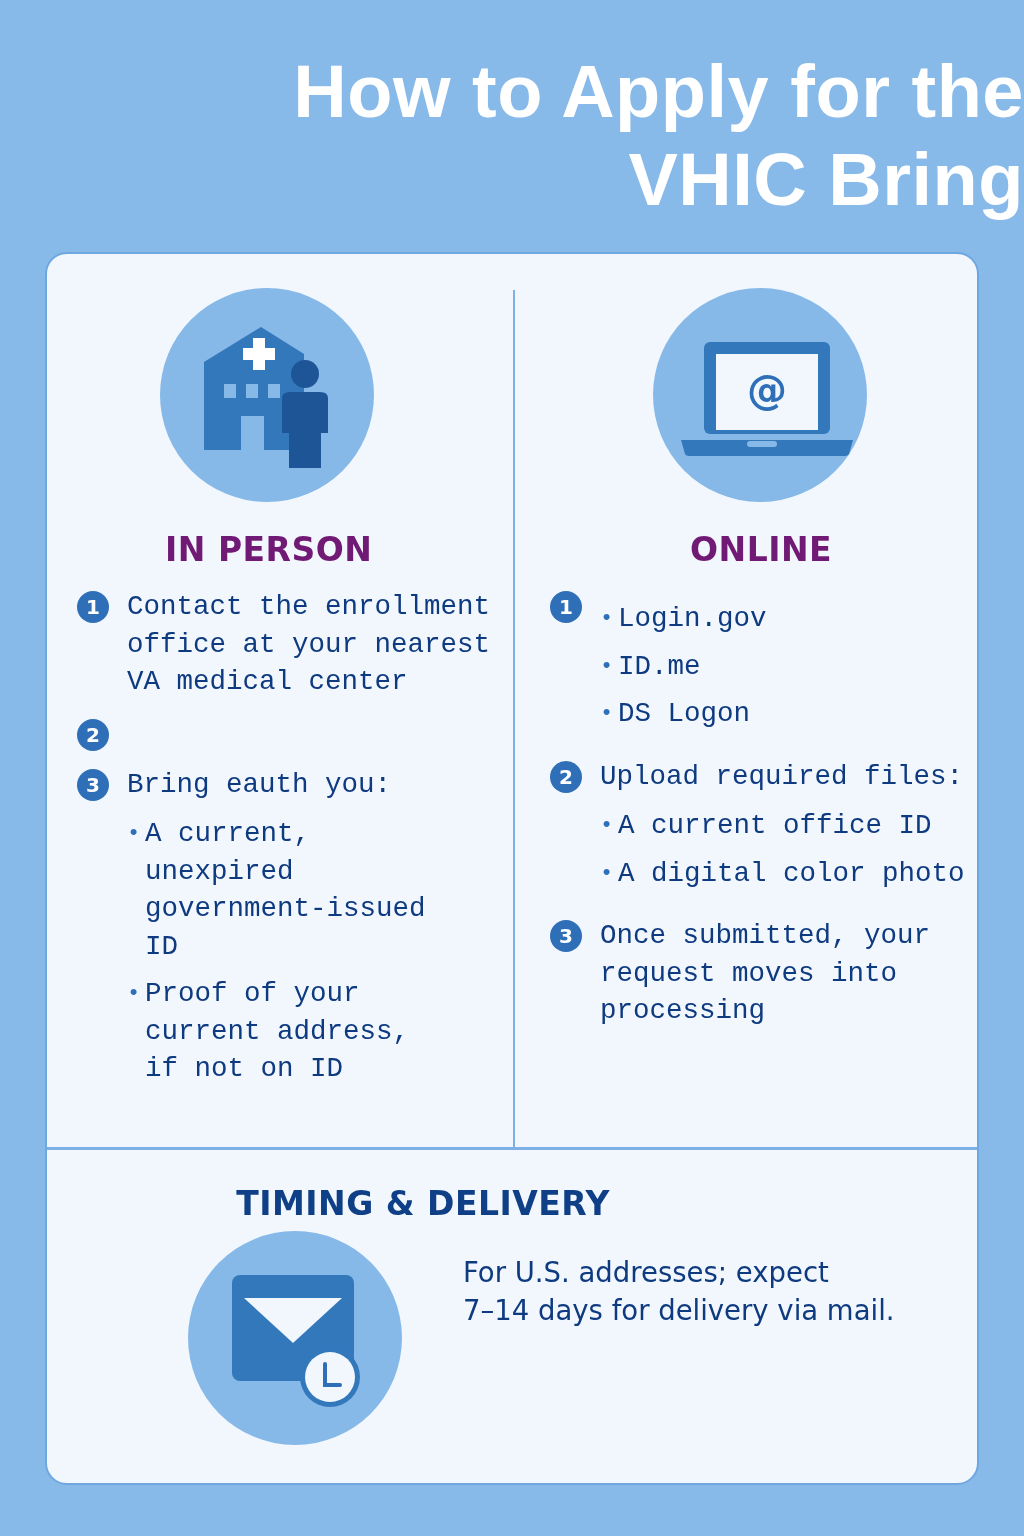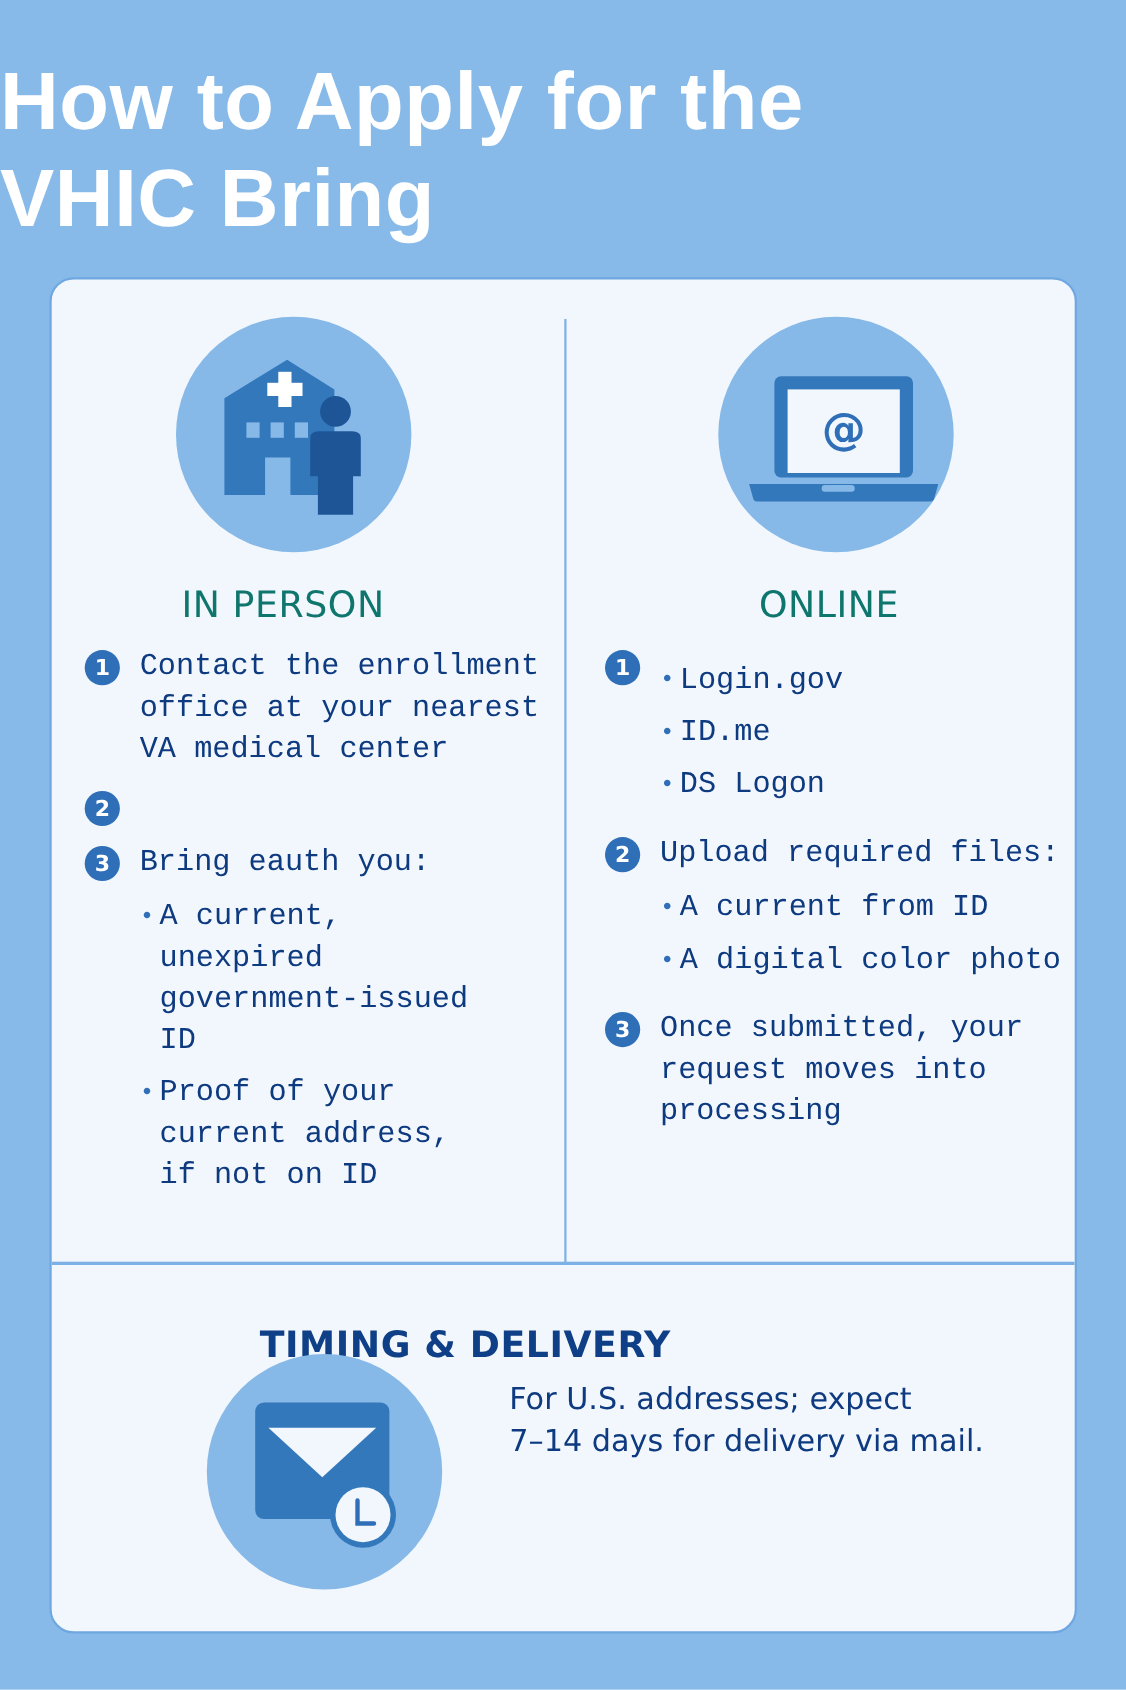--- a/index.html
+++ b/index.html
@@ -7,21 +7,21 @@
     body {
       background: #87BAE9;
       font-family: "DejaVu Sans", "Liberation Sans", sans-serif;
       position: relative;
       overflow: hidden;
       color: #0E3A80;
     }
     .title {
       position: absolute;
       left: 0; top: 48px; width: 1024px;
-      text-align: left;
+      text-align: right;
       color: #ffffff;
       font-family: "Liberation Sans", "DejaVu Sans", sans-serif;
       font-weight: 700;
       font-size: 74px;
       line-height: 88px;
       letter-spacing: 0.5px;
     }
     .card {
       position: absolute;
       left: 45px; top: 252px;
@@ -53,23 +53,23 @@
       position: absolute;
       width: 214px; height: 214px;
       border-radius: 50%;
       background: #86B9E8;
     }
     .col.left .icon-circle { left: 113px; top: 34px; }
     .col.right .icon-circle { left: 138px; top: 34px; }
     .icon-circle svg { position: absolute; left: 0; top: 0; }
     .section-title {
       position: absolute;
-      font-weight: 400;
+      font-weight: 700;
       font-size: 33px;
-      color: #0f766e;
+      color: #701a75;
       letter-spacing: 0.5px;
     }
     .col.left .section-title { left: 118px; top: 276px; }
     .col.right .section-title { left: 175px; top: 276px; }
     .steps {
       position: absolute;
       font-size: 27.5px;
       line-height: 37.5px;
       color: #0E3A80;
     }
@@ -103,21 +103,21 @@
       flex: 0 0 auto;
       width: 18px;
       font-size: 22px;
       line-height: 37.5px;
       color: #2F6FB8;
     }
     .col.left .bullet { margin-left: 0px; }
     .col.right .bullets .bullet { margin-left: 0px; }
     .timing-title {
       position: absolute;
-      left: 0; top: 949px; width: 752px;
+      left: 0; top: 930px; width: 752px;
       text-align: center;
       font-weight: 700;
       font-size: 33px;
       color: #0F3F86;
       letter-spacing: 0.5px;
     }
     .timing-icon {
       position: absolute;
       left: 141px; top: 977px;
       width: 214px; height: 214px;
@@ -225,21 +225,21 @@
           </div>
         </div>
       </div>
       <div class="step">
         <div class="num">2</div>
         <div class="step-body">
           <div>Upload required files:</div>
           <div class="bullets">
             <div class="bullet">
               <span class="dot">•</span>
-              <span>A current from ID</span>
+              <span>A current office ID</span>
             </div>
             <div class="bullet">
               <span class="dot">•</span>
               <span>A digital color photo</span>
             </div>
           </div>
         </div>
       </div>
       <div class="step">
         <div class="num">3</div>

